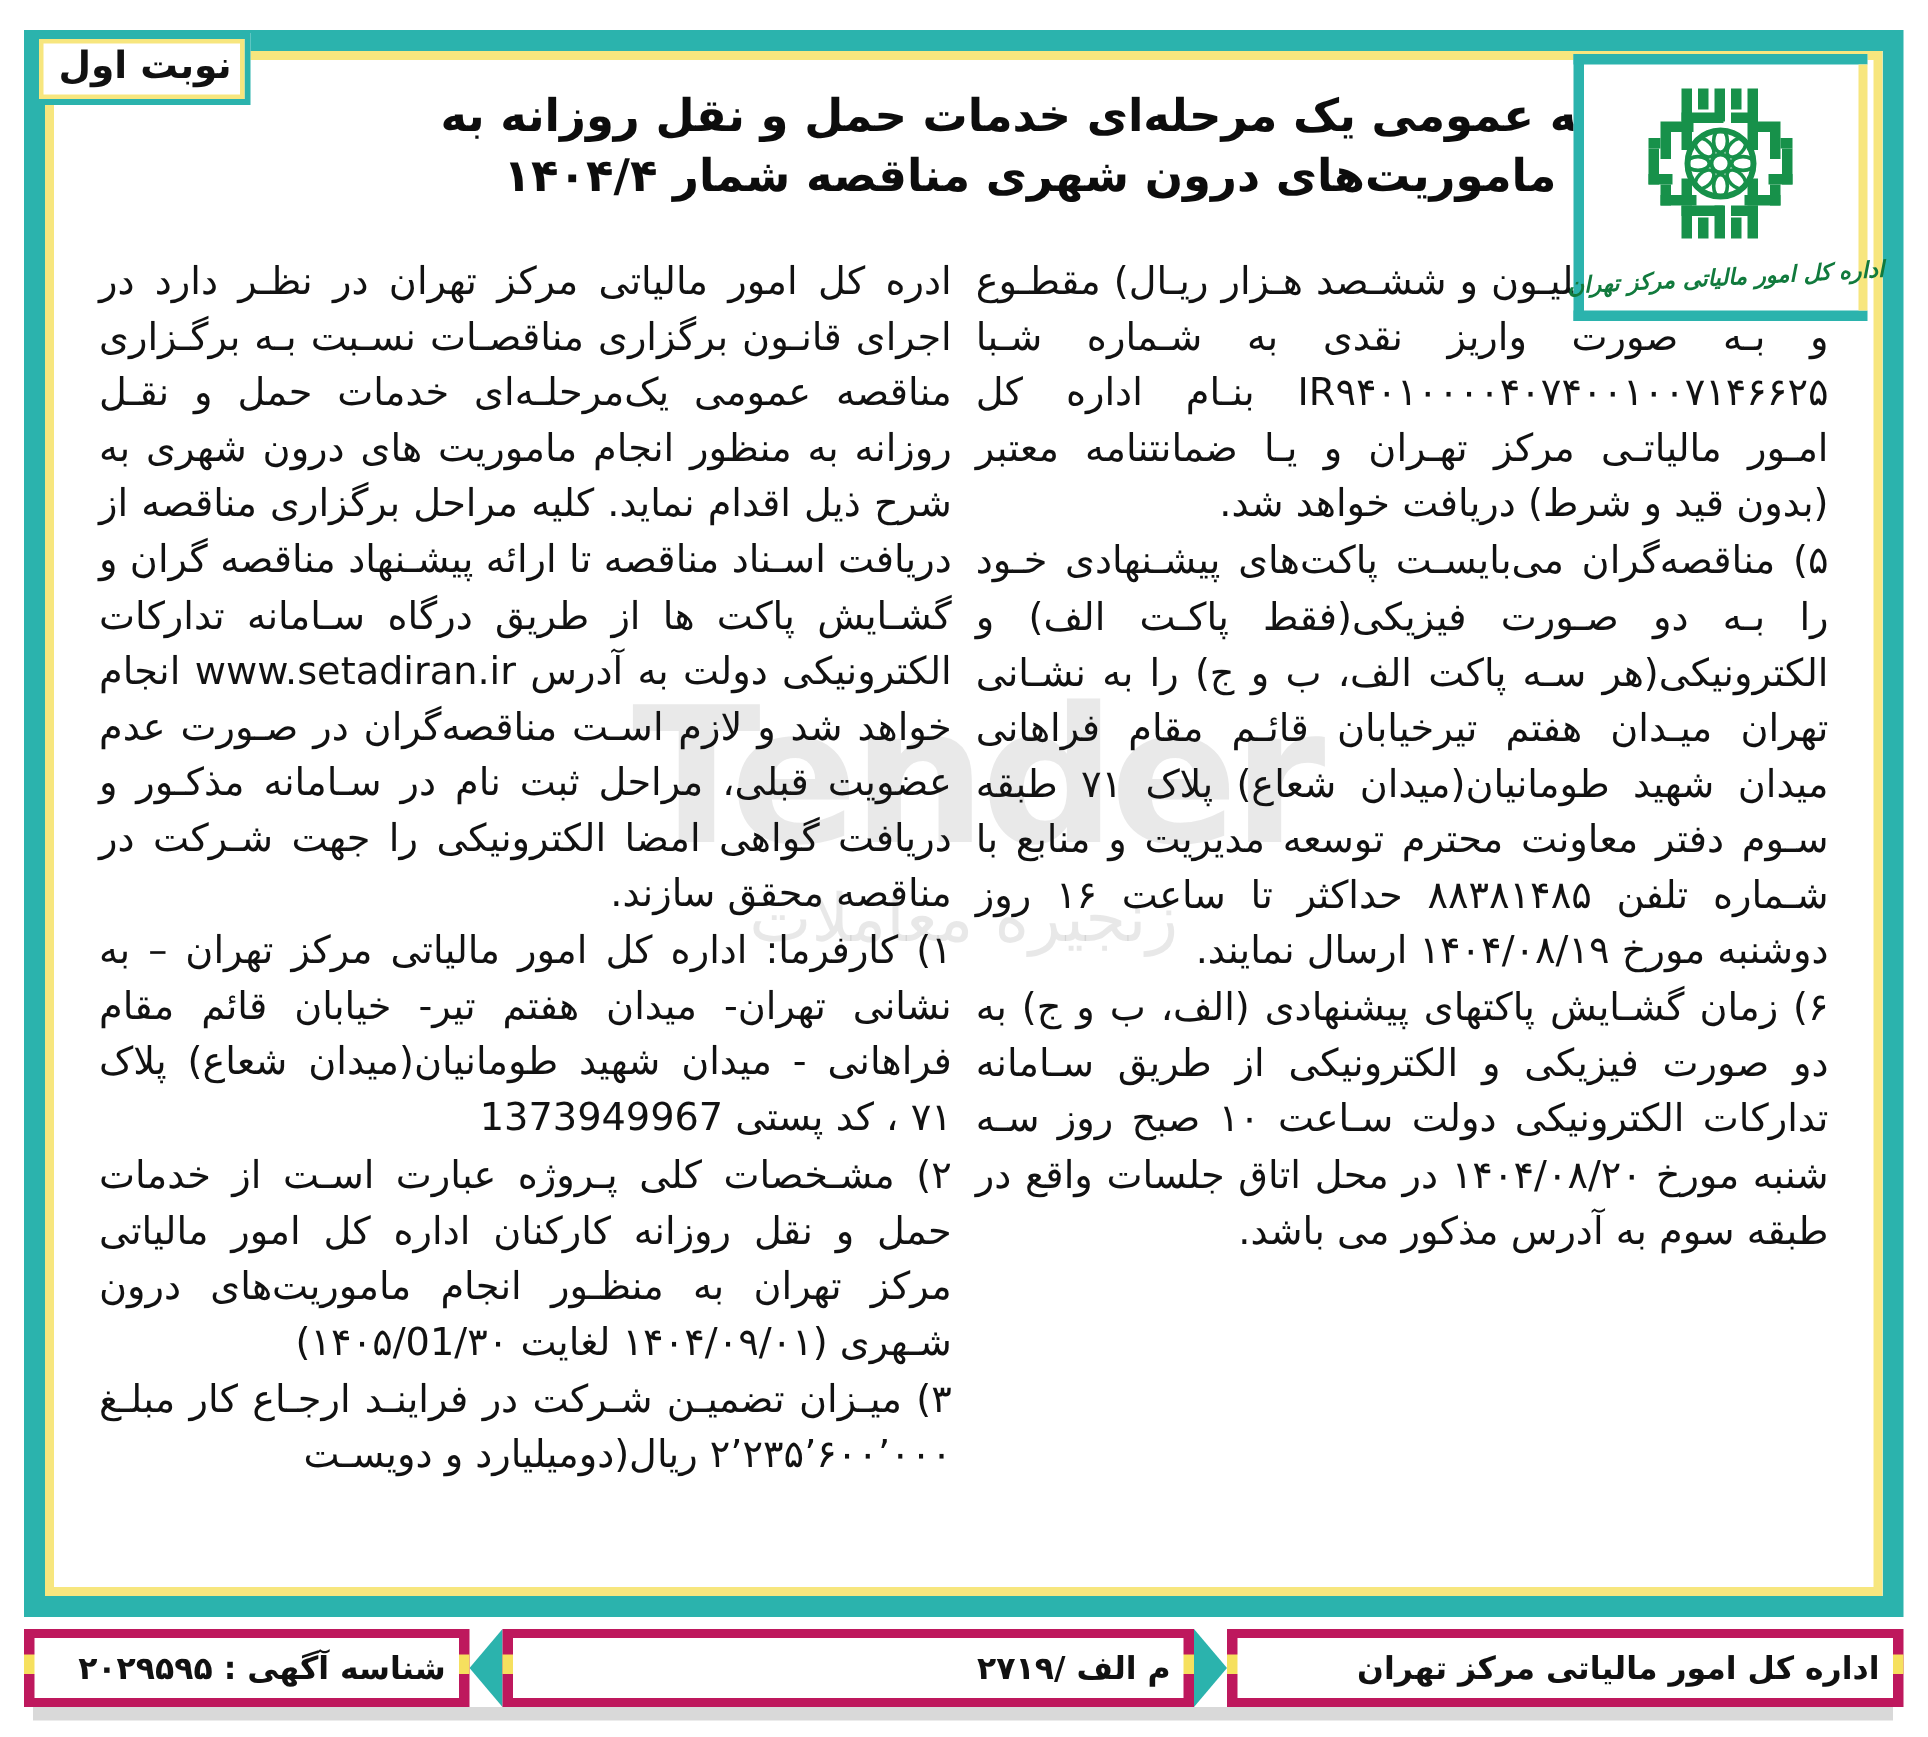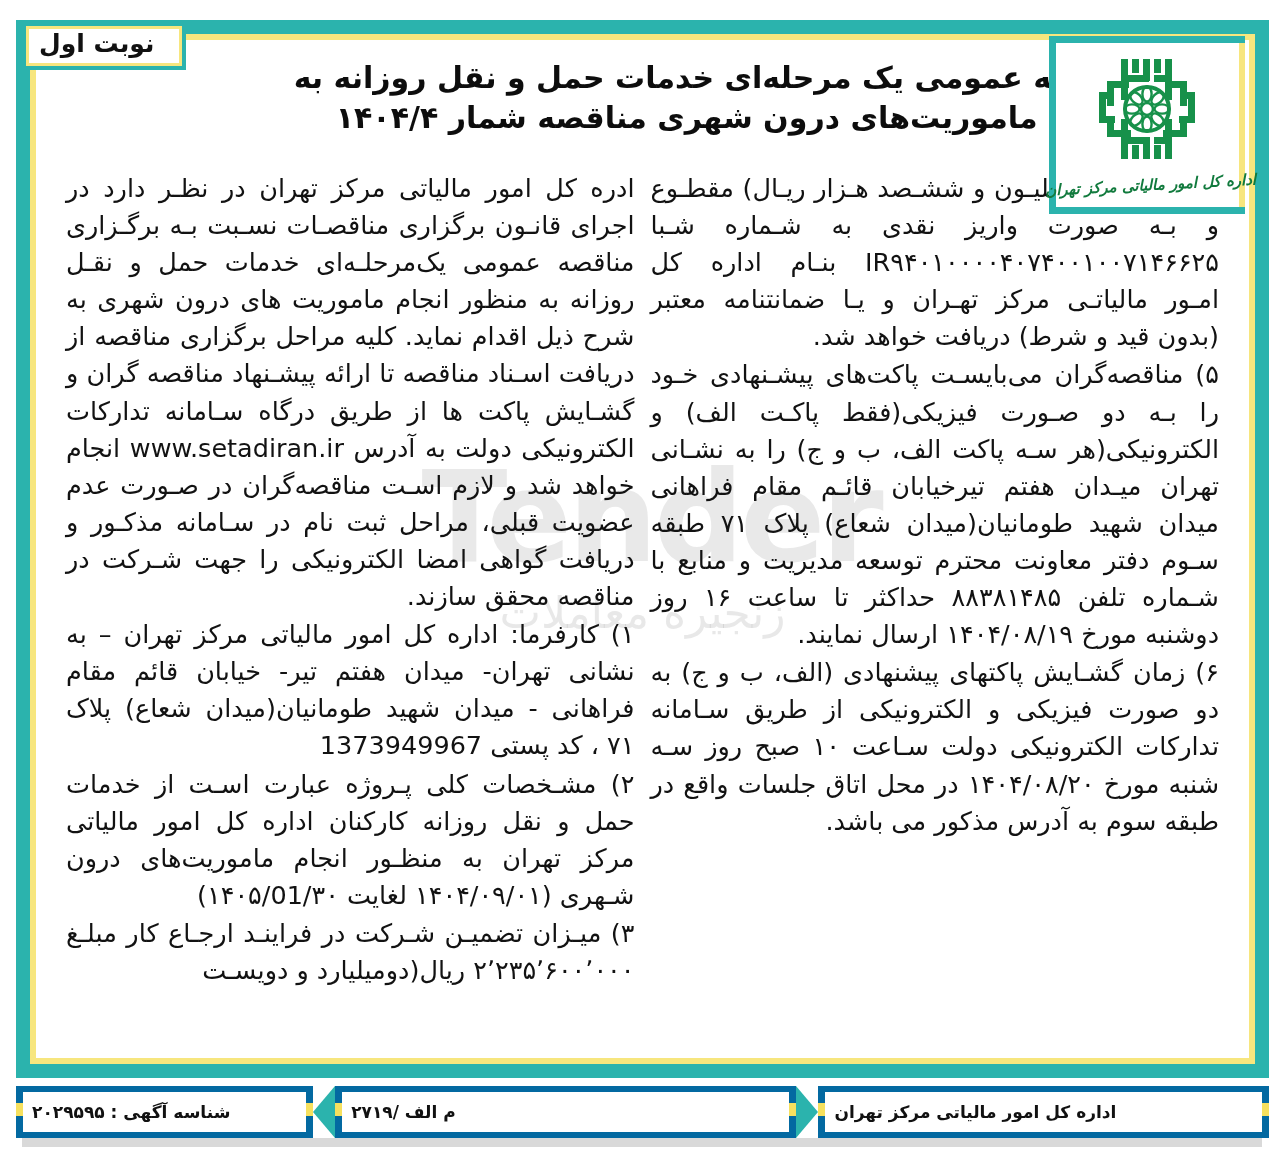--- a/index.html
+++ b/index.html
@@ -43,21 +43,21 @@
   
   .nobat-badge {
     position: absolute;
     left: 22px;
     top: 22px;
     z-index: 40;
     background: #ffffff;
     border: 4px solid #2bb3ad;
     outline: 3px solid #f7e67e;
     outline-offset: -7px;
-    padding: 4px 28px 7px 13px;
+    padding: 4px 9px 7px 13px;
     font-size: 25px;
     font-weight: bold;
     color: #111111;
     letter-spacing: -0.5px;
     line-height: 1.15;
     white-space: nowrap;
   }
 
   
   .header {
@@ -181,27 +181,27 @@
     top: 1086px;
     width: 1253px;
     height: 52px;
     z-index: 30;
     display: flex;
     flex-direction: row;
     align-items: stretch;
   }
   .ribbon {
     position: relative;
-    background: #0369a1;
+    background: #be185d;
     display: flex;
     align-items: center;
-    justify-content: flex-end;
+    justify-content: flex-start;
     color: #111111;
     font-weight: bold;
-    font-size: 17px;
+    font-size: 21px;
     white-space: nowrap;
     letter-spacing: -0.5px;
   }
   .ribbon .inner-white {
     position: absolute;
     left: 7px; right: 7px; top: 6px; bottom: 6px;
     background: #ffffff;
     z-index: 1;
   }
   .ribbon .yellow-stripe {

